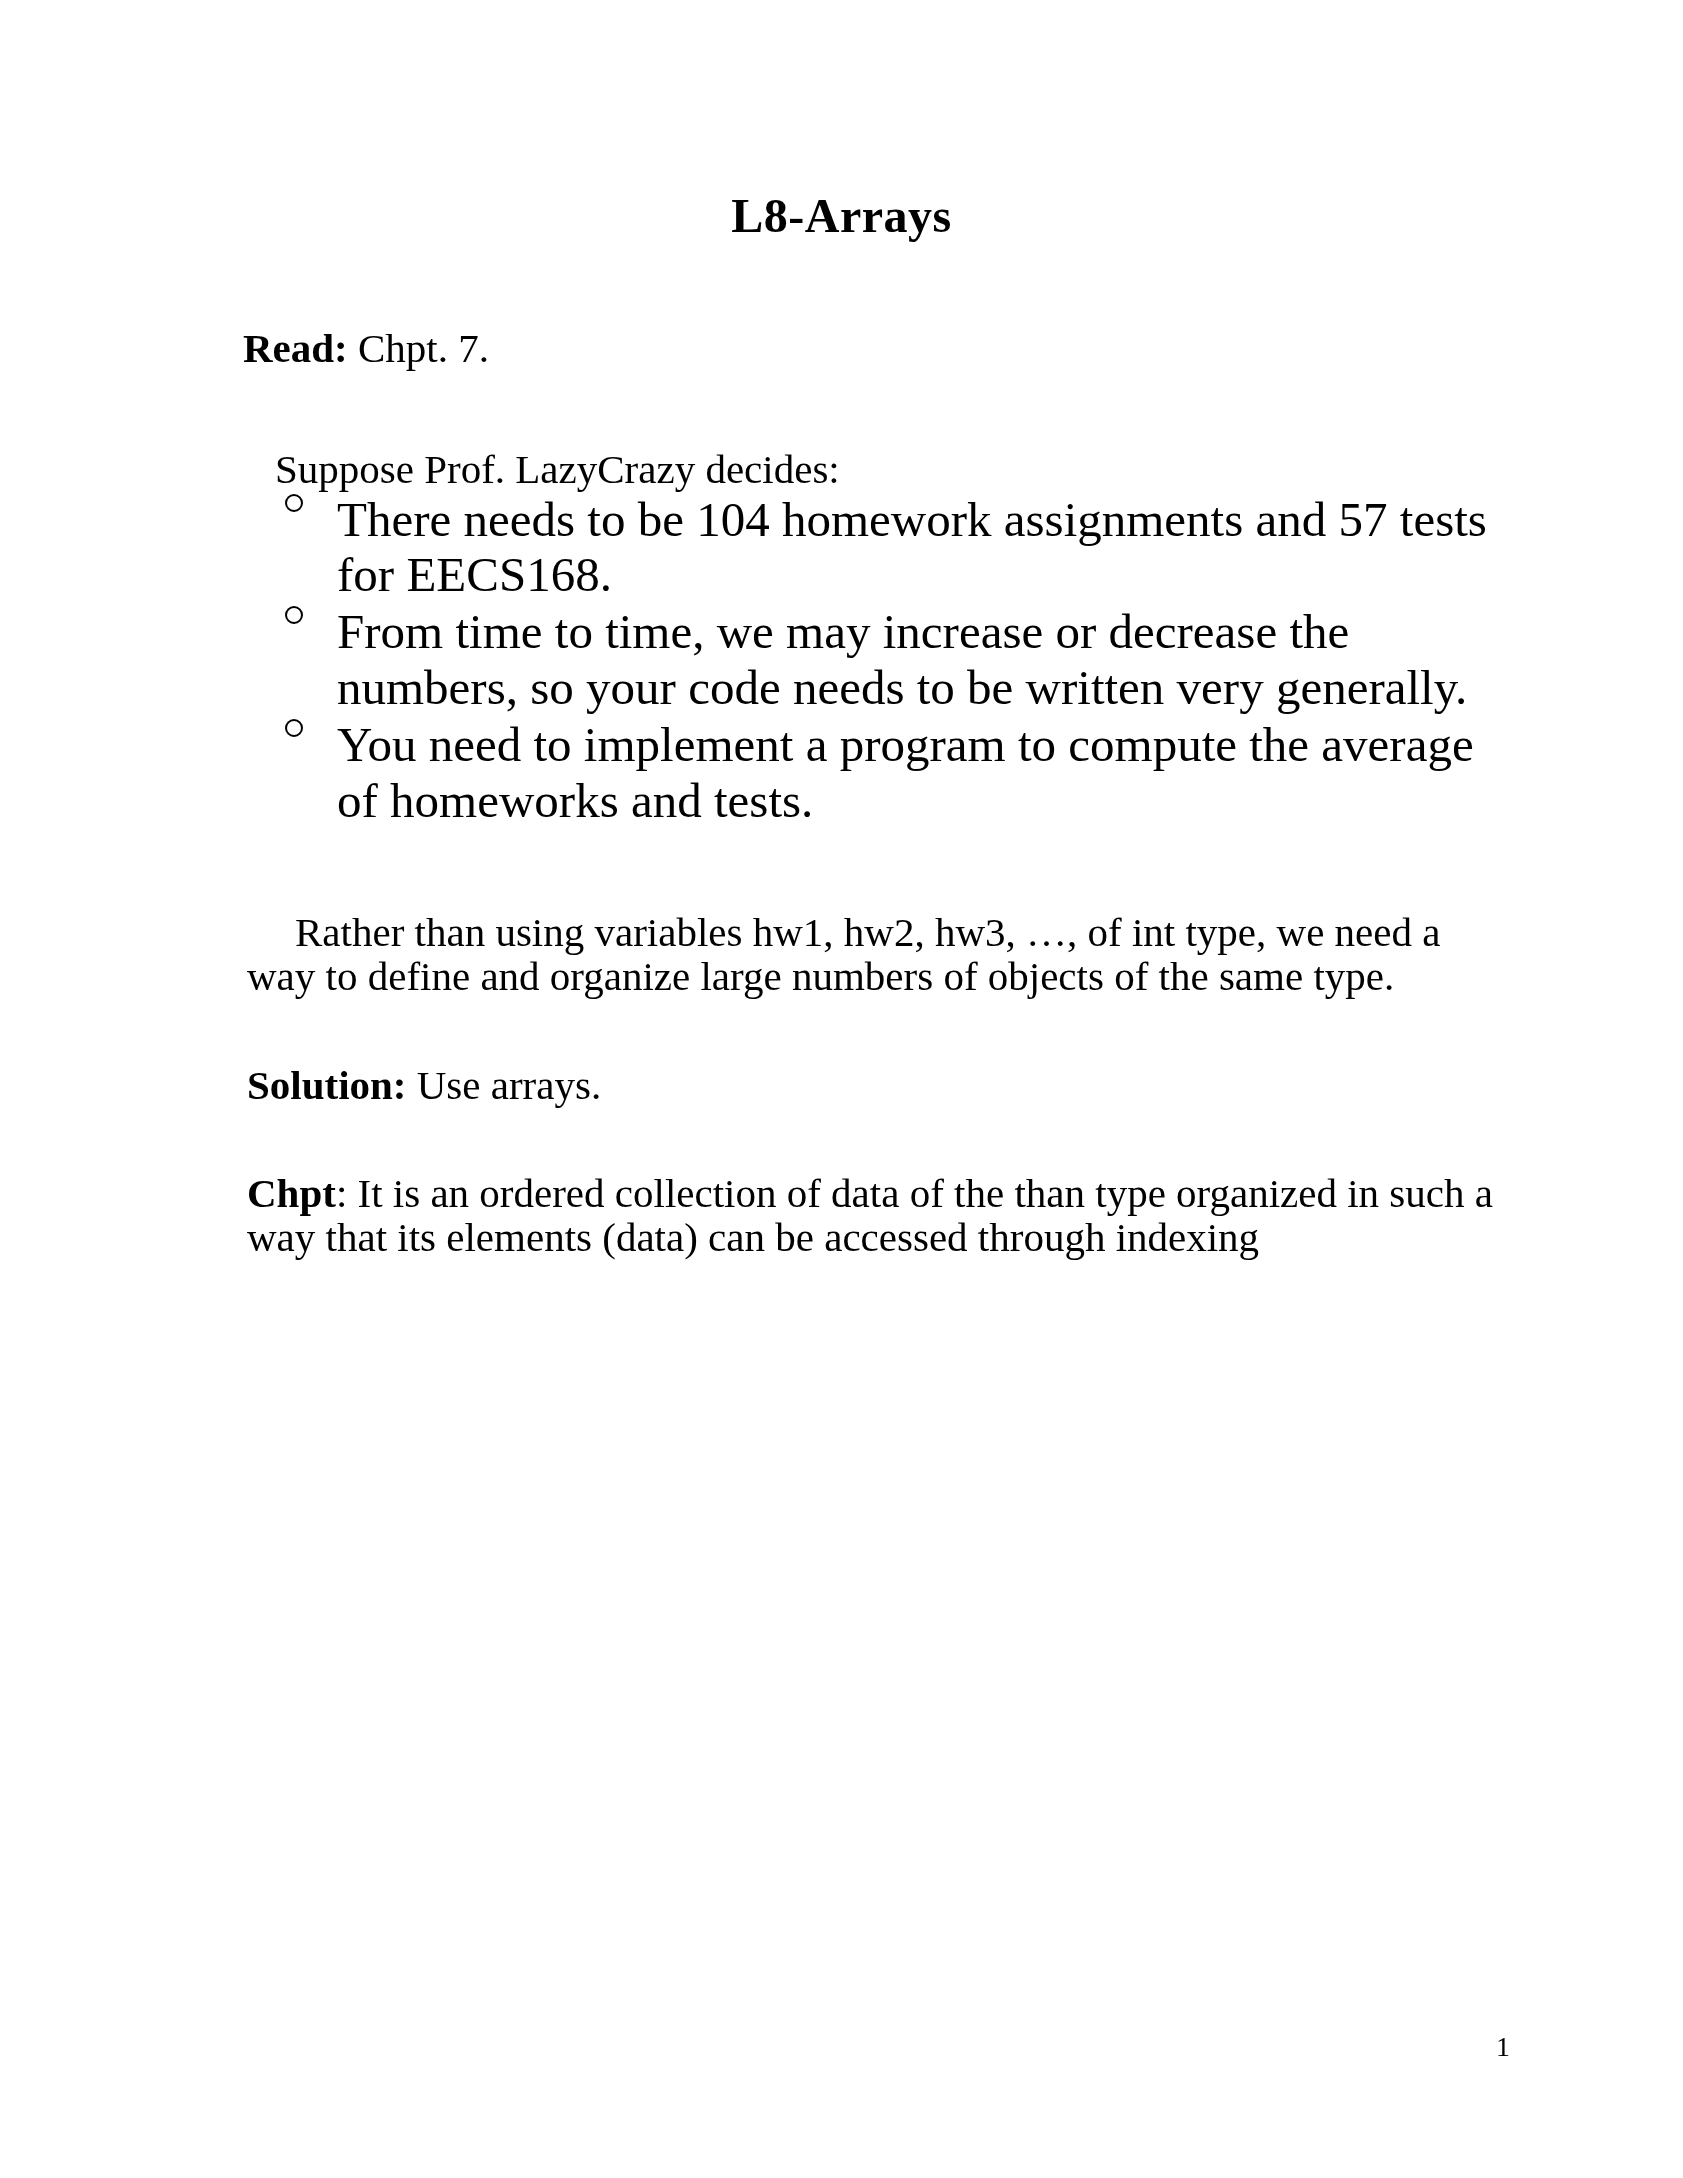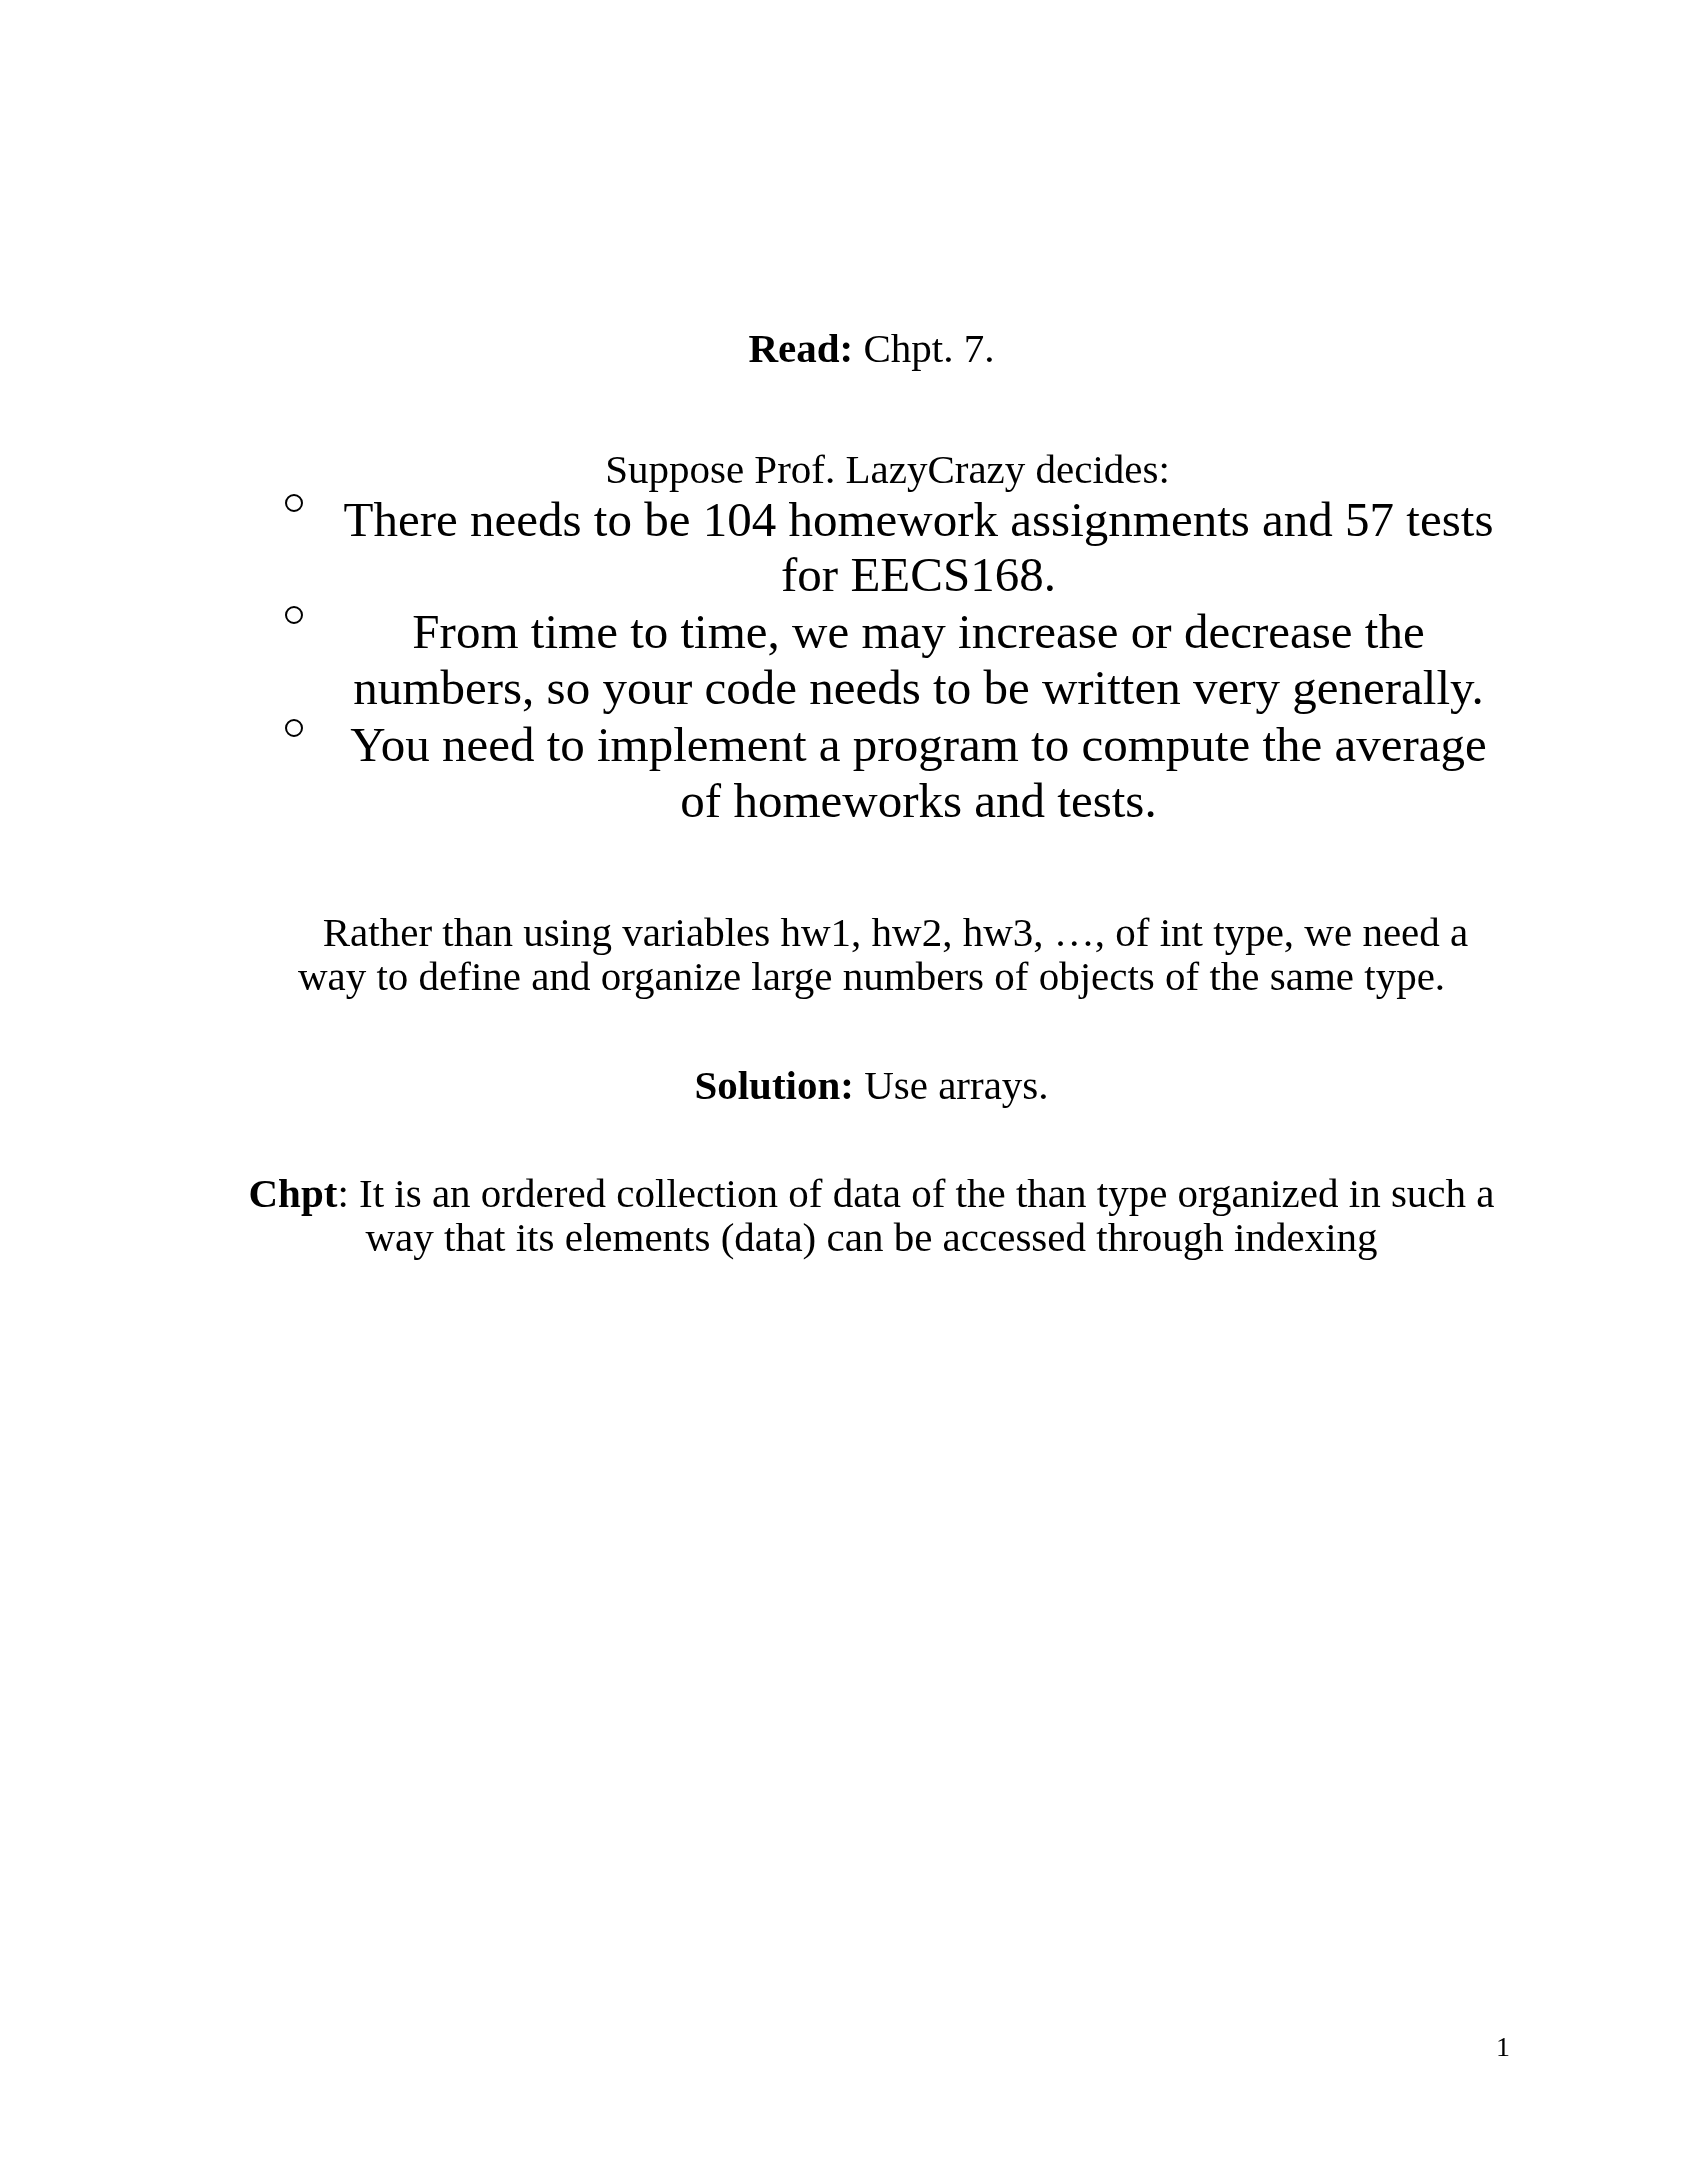--- a/index.html
+++ b/index.html
@@ -28,21 +28,20 @@
     font-weight: bold;
     letter-spacing: 0.5px;
   }
 
   
   .body-block {
     position: absolute;
     left: 243px;
     top: 327px;
     width: 1257px;
-    text-align: center;
   }
 
   .para {
     font-size: 41px;
     line-height: 1.07;
     margin: 4px;
   }
 
   .read-line {
     font-size: 41px;
@@ -97,20 +96,21 @@
     bottom: 117px;
     font-size: 28px;
     line-height: 1;
   }
 </style>
 </head>
 <body>
 
 <div class="page">
 
+  <div class="doc-title">L8-Arrays</div>
 
   <div class="body-block">
 
     <p class="read-line">
       <span class="bold">Read:</span>
       <span>Chpt. 7.</span>
     </p>
 
     <div class="gap-lg"></div>
 

